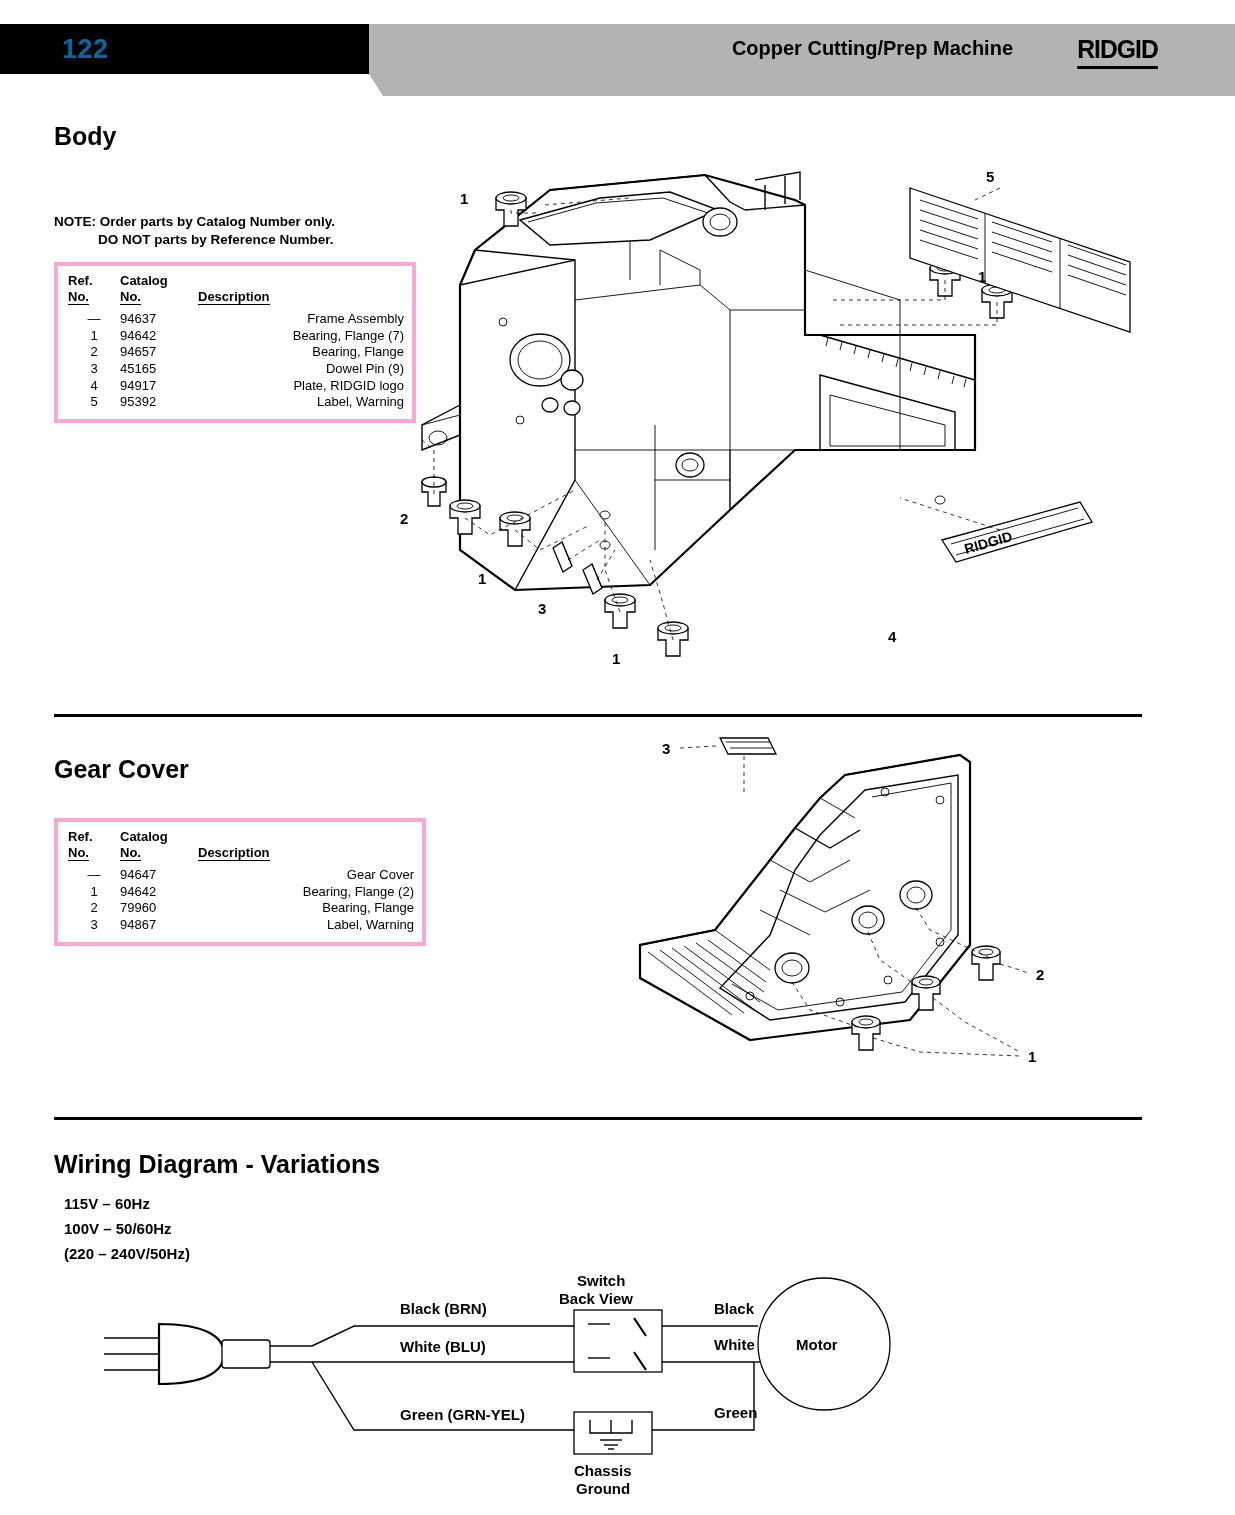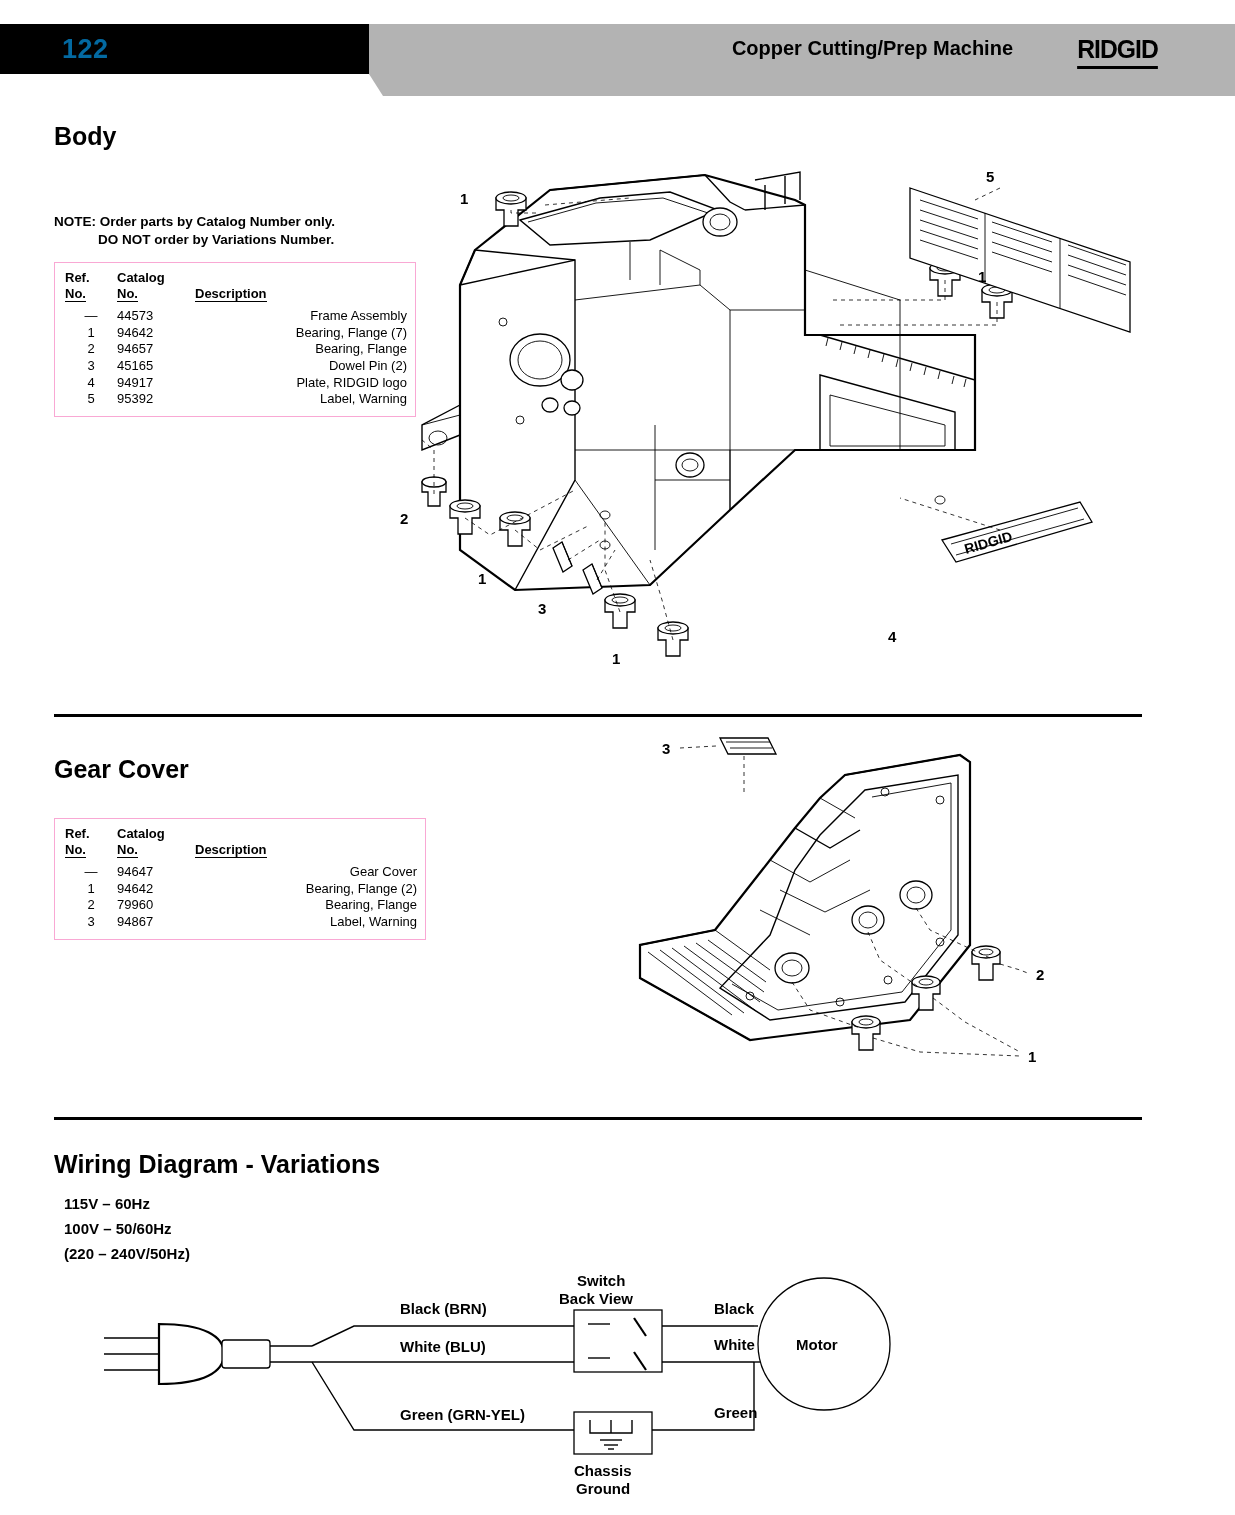--- a/index.html
+++ b/index.html
@@ -87,21 +87,21 @@
     font-size: 13.5px;
     font-weight: bold;
     line-height: 1.35;
     width: 370px;
   }
   .note .l2 { padding-left: 44px; display: block; }
 
   
   .parts-table {
     position: absolute;
-    border: 1px solid #f9a8d4;
+    border: 4px solid #f9a8d4;
     background: #fff;
   }
   #body-table { left: 54px; top: 262px; width: 362px; }
   #gear-table { left: 54px; top: 818px; width: 372px; }
 
   .parts-table table {
     border-collapse: collapse;
     font-size: 13px;
     width: 100%;
   }
@@ -157,21 +157,21 @@
   <div class="header-bar-black"></div>
   <div class="page-number">122</div>
   <div class="header-title">Copper Cutting/Prep Machine</div>
   <div class="ridgid-logo">RIDGID</div>
 </div>
 
 <div class="sec-title" id="body-title">Body</div>
 
 <div class="note">
   <span>NOTE: Order parts by Catalog Number only.</span>
-  <span class="l2">DO NOT order by Variations Number.</span>
+  <span class="l2">DO NOT parts by Reference Number.</span>
 </div>
 
 <div class="parts-table" id="body-table">
   <div class="tbl-inner">
     <table>
       <thead>
         <tr>
           <th class="col-ref"><span>Ref.</span></th>
           <th class="col-cat"><span>Catalog</span></th>
           <th class="col-desc"></th>
@@ -181,37 +181,37 @@
           <th class="col-cat"><span class="u">No.</span></th>
           <th class="col-desc"><span class="u">Description</span></th>
         </tr>
         <tr>
             <td class="thead-pad" colspan="3"></td>
           </tr>
       </thead>
       <tbody id="body-rows">
           <tr>
             <td class="col-ref">—</td>
-            <td class="col-cat">44573</td>
+            <td class="col-cat">94637</td>
             <td class="col-desc">Frame Assembly</td>
           </tr>
           <tr>
             <td class="col-ref">1</td>
             <td class="col-cat">94642</td>
             <td class="col-desc">Bearing, Flange (7)</td>
           </tr>
           <tr>
             <td class="col-ref">2</td>
             <td class="col-cat">94657</td>
             <td class="col-desc">Bearing, Flange</td>
           </tr>
           <tr>
             <td class="col-ref">3</td>
             <td class="col-cat">45165</td>
-            <td class="col-desc">Dowel Pin (2)</td>
+            <td class="col-desc">Dowel Pin (9)</td>
           </tr>
           <tr>
             <td class="col-ref">4</td>
             <td class="col-cat">94917</td>
             <td class="col-desc">Plate, RIDGID logo</td>
           </tr>
           <tr>
             <td class="col-ref">5</td>
             <td class="col-cat">95392</td>
             <td class="col-desc">Label, Warning</td>

